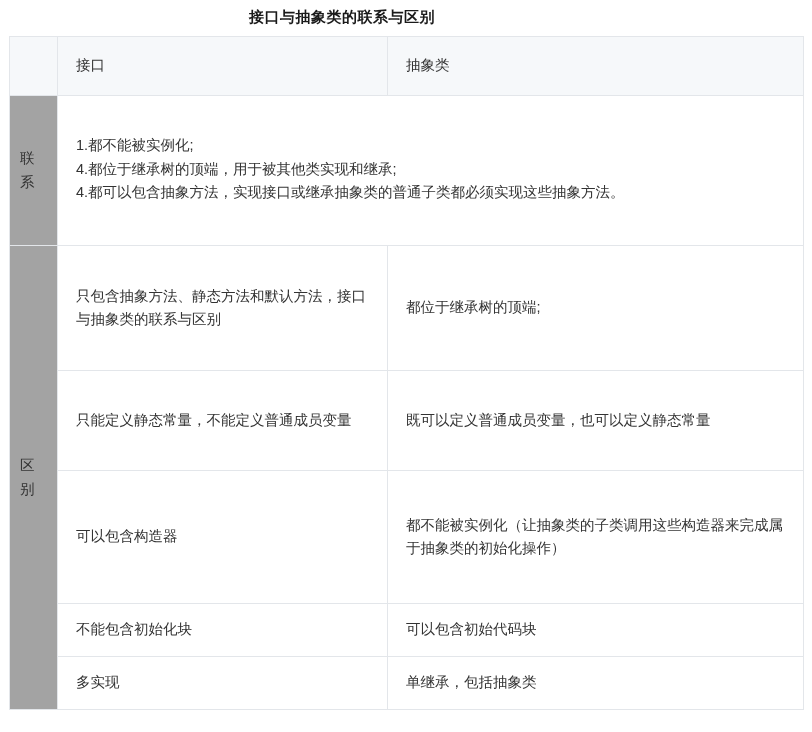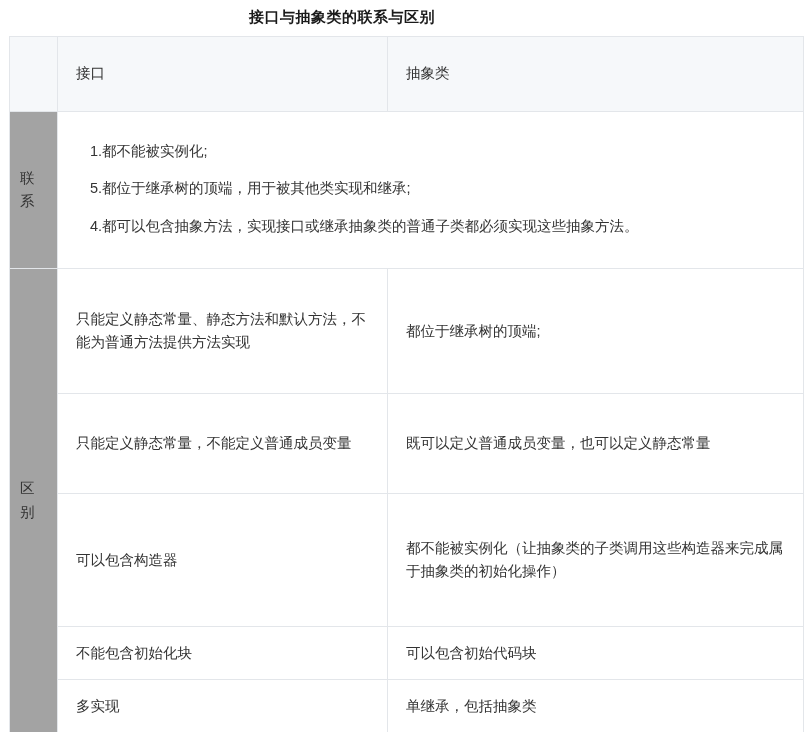--- a/index.html
+++ b/index.html
@@ -45,21 +45,21 @@
   col.c-label { width: 48px; }
   col.c-interface { width: 330px; }
   col.c-abstract { width: 416px; }
 
   thead td {
     background: #f6f8fa;
     height: 50px;
     font-weight: bold;
     font-size: 15px;
     color: #1a1a1a;
-    padding: 12px 18px;
+    padding: 4px 18px;
   }
   thead td.corner {
     background: #f6f8fa;
     padding: 0;
   }
   td.rowlabel {
     background: #a3a3a3;
     font-weight: bold;
     font-size: 15px;
     color: #1a1a1a;
@@ -68,21 +68,21 @@
     width: 48px;
     line-height: 1.5;
   }
   td.cell {
     padding: 12px 18px;
   }
   td.lianxi-cell {
     padding: 14px 18px 16px 18px;
   }
   .lianxi-cell p {
-    margin: 14px;
+    margin: 0;
   }
   .qubie-row td.cell {
     padding: 14px 18px;
   }
   
   tr.r-lianxi { height: 150px; }
   tr.qb-1 { height: 125px; }
   tr.qb-2 { height: 100px; }
   tr.qb-3 { height: 133px; }
   tr.qb-4 { height: 53px; }
@@ -107,28 +107,28 @@
         <td>接口</td>
         <td>抽象类</td>
       </tr>
     </thead>
     <tbody>
 
       <tr class="r-lianxi">
         <td class="rowlabel">联系</td>
         <td class="cell lianxi-cell" colspan="2">
           <p>1.都不能被实例化;</p>
-          <p>5.都位于继承树的顶端，用于被其他类实现和继承;</p>
+          <p>4.都位于继承树的顶端，用于被其他类实现和继承;</p>
           <p>4.都可以包含抽象方法，实现接口或继承抽象类的普通子类都必须实现这些抽象方法。</p>
         </td>
       </tr>
 
       <tr class="qubie-row qb-1">
         <td class="rowlabel" rowspan="5">区别</td>
-        <td class="cell">只能定义静态常量、静态方法和默认方法，不能为普通方法提供方法实现</td>
+        <td class="cell">只包含抽象方法、静态方法和默认方法，接口与抽象类的联系与区别</td>
         <td class="cell">都位于继承树的顶端;</td>
       </tr>
 
       <tr class="qubie-row qb-2">
         <td class="cell">只能定义静态常量，不能定义普通成员变量</td>
         <td class="cell">既可以定义普通成员变量，也可以定义静态常量</td>
       </tr>
 
       <tr class="qubie-row qb-3">
         <td class="cell">可以包含构造器</td>

